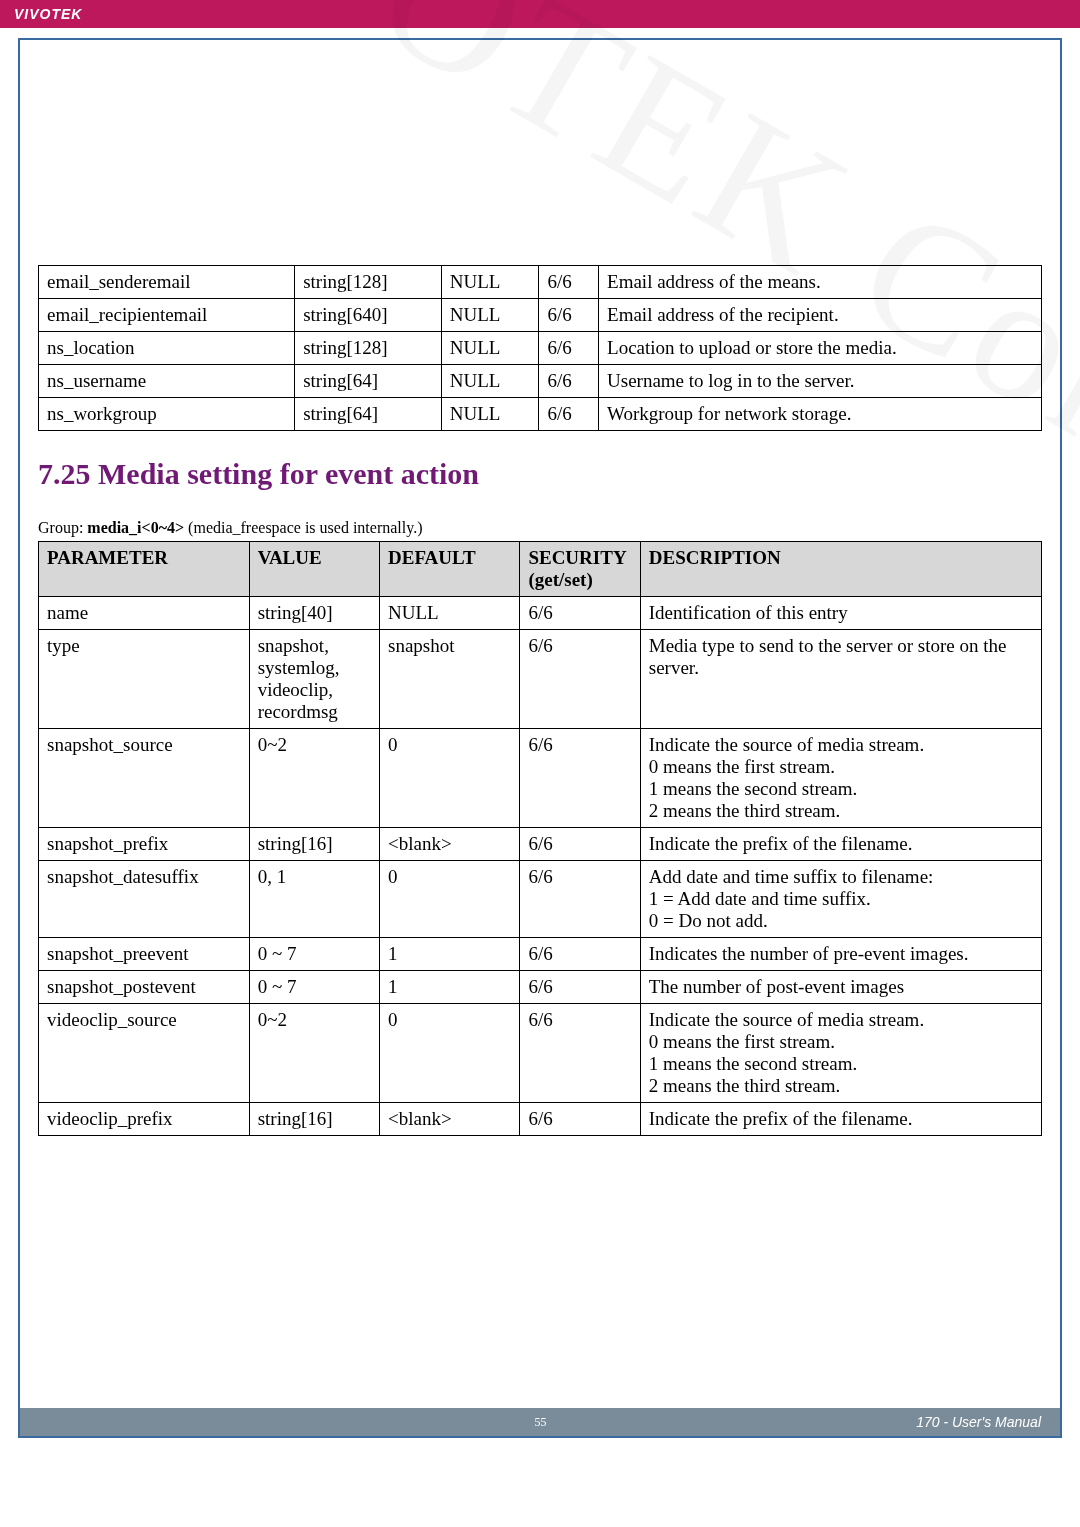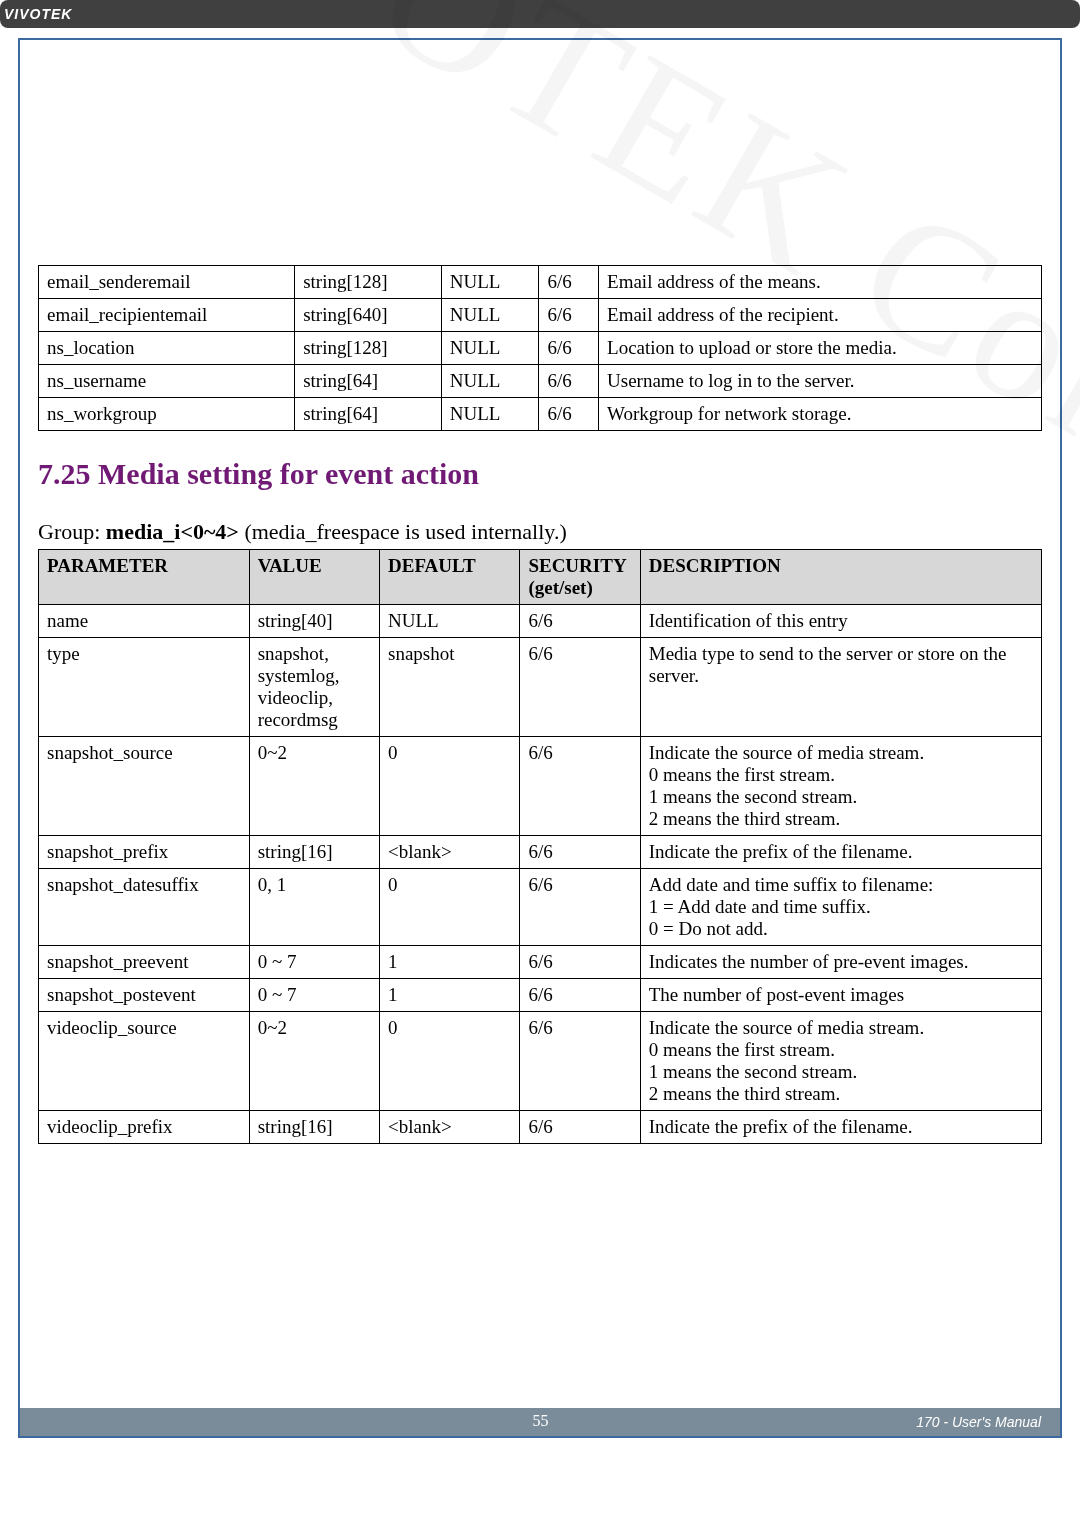--- a/index.html
+++ b/index.html
@@ -5,29 +5,28 @@
   * { box-sizing: border-box; margin: 0; padding: 0; }
   body {
     font-family: "Times New Roman", Times, serif;
     background: #fff;
     color: #000;
     width: 1080px;
     margin: 0 auto;
     font-size: 18px;
   }
   .header-bar {
-    background: #404040;
+    background: #be185d;
     color: #fff;
     font-family: Arial, Helvetica, sans-serif;
     font-style: italic;
     font-weight: bold;
     font-size: 14px;
-    padding: 6px 4px;
+    padding: 6px 14px;
     letter-spacing: 1px;
-    border-radius: 8px;
   }
   .page-wrap {
     border: 2px solid #3b6aa0;
     margin: 10px 18px 0 18px;
     padding: 0;
     position: relative;
     min-height: 1400px;
   }
   .content {
     padding: 18px 18px 40px 18px;
@@ -51,21 +50,21 @@
     font-weight: bold;
   }
   .section-head {
     font-family: "Times New Roman", serif;
     font-size: 30px;
     font-weight: bold;
     color: #701a75;
     margin: 26px 0 6px 0;
   }
   .group-note {
-    font-size: 22px;
+    font-size: 16px;
     margin-bottom: 4px;
     margin-top: 28px;
   }
   .footer-bar {
     position: absolute;
     left: 0; right: 0; bottom: 0;
     background: #7a8c99;
     color: #fff;
     font-family: Arial, Helvetica, sans-serif;
     font-style: italic;
@@ -75,21 +74,21 @@
     justify-content: flex-end;
   }
   .center-pagenum {
     position: absolute;
     bottom: 6px;
     left: 1px; right: 0;
     text-align: center;
     color: #fff;
     font-family: "Times New Roman", serif;
     font-style: normal;
-    font-size: 16px;
+    font-size: 12px;
   }
   
   .watermark {
     position: absolute;
     top: 50%; left: 50%;
     transform: translate(-50%, -50%) rotate(30deg);
     font-family: "Times New Roman", serif;
     font-size: 180px;
     color: rgba(0,0,0,0.04);
     white-space: nowrap;

